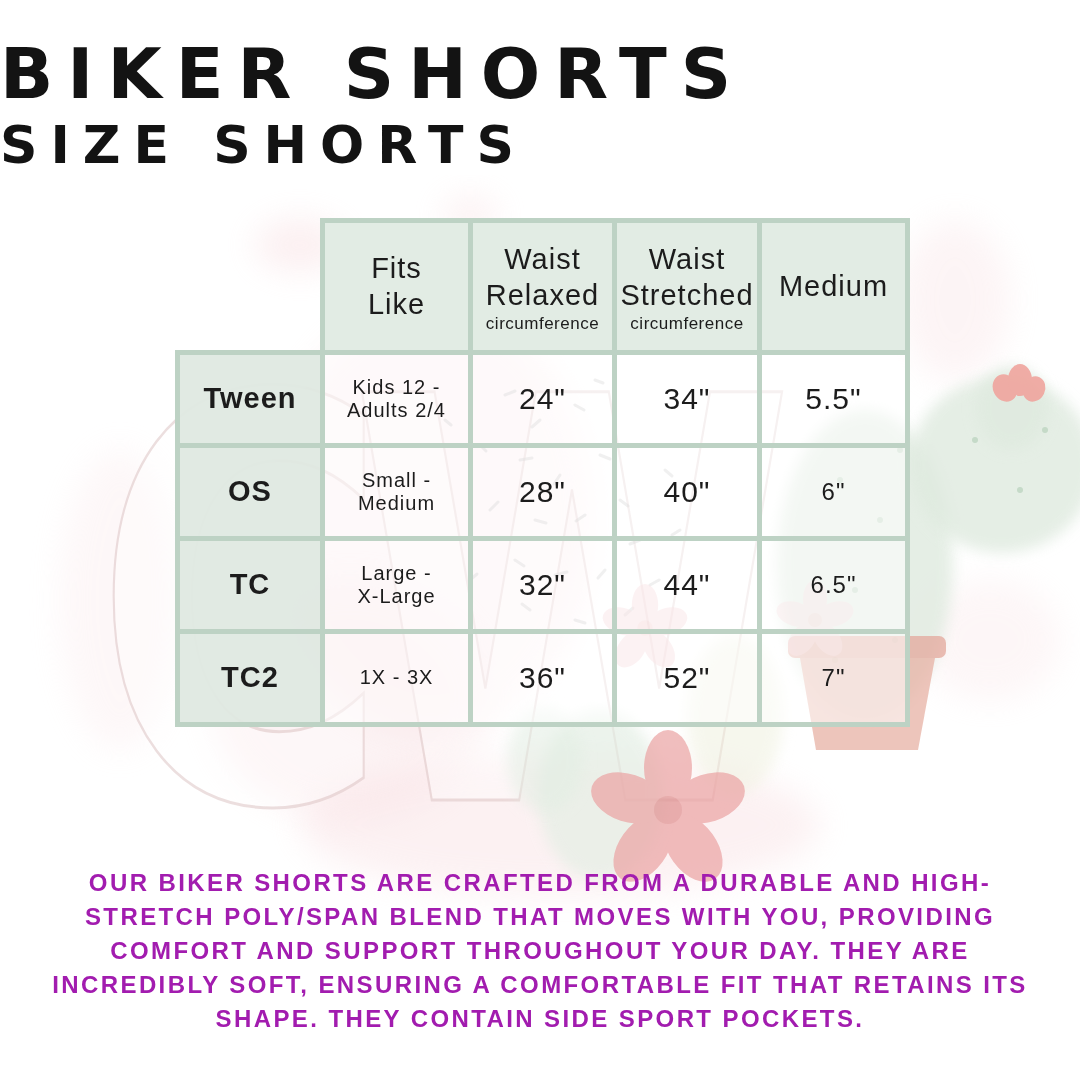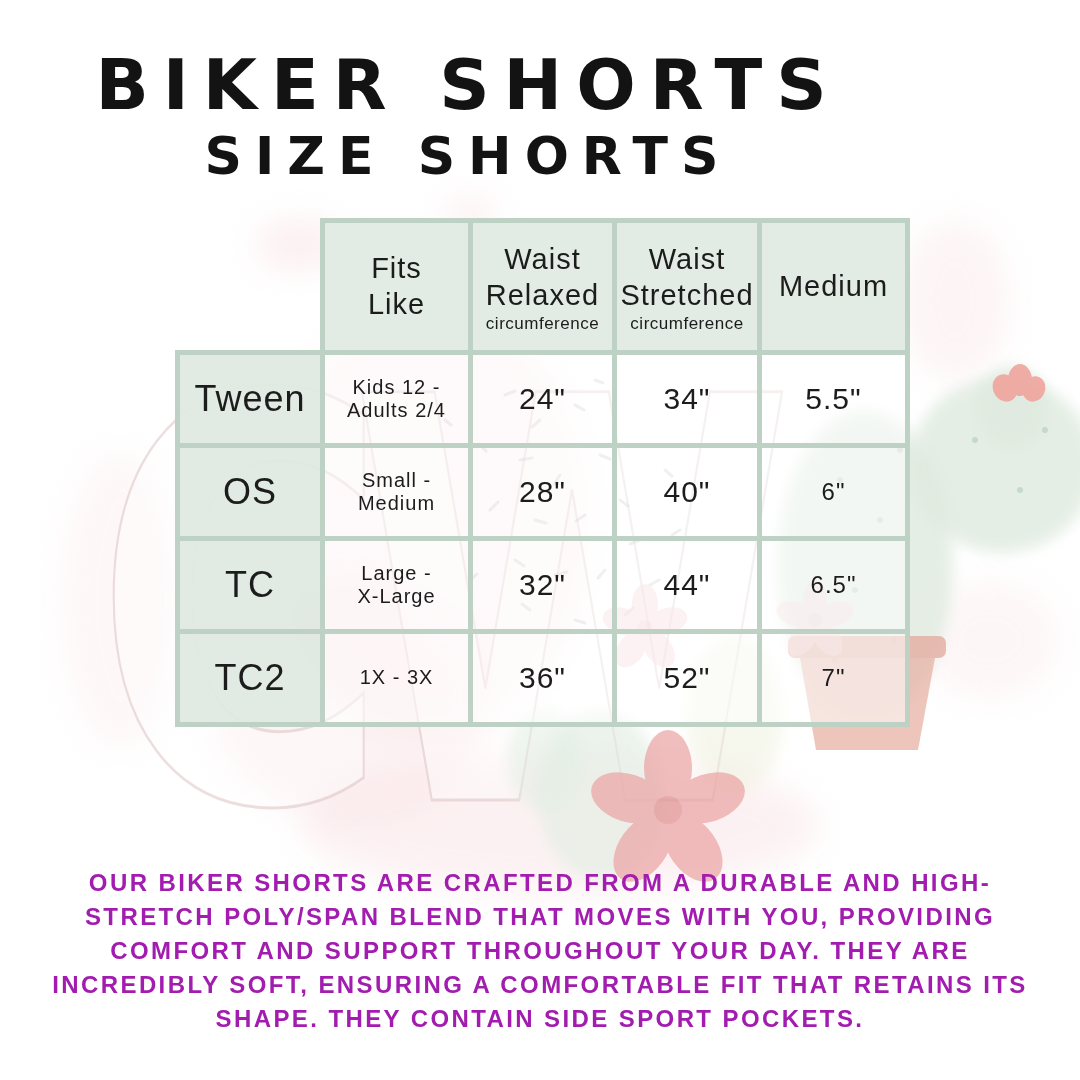--- a/index.html
+++ b/index.html
@@ -9,21 +9,21 @@
     font-family:"Liberation Sans",sans-serif;
     color:#1c1c1c;
   }
   .bg-art{
     position:absolute;inset:0;width:1080px;height:1080px;
     z-index:0;pointer-events:none;
   }
   .content{position:relative;z-index:1;}
 
   
-  .title-block{position:absolute;top:50px;left:0;width:936px;text-align:center;}
+  .title-block{position:absolute;top:39px;left:0;width:936px;}
   .title-main{
     font-family:"DejaVu Sans","Liberation Sans",sans-serif;
     font-size:70px;font-weight:800;letter-spacing:14px;
     color:#131313;line-height:1.0;margin:0;
   }
   .title-sub{
     font-family:"DejaVu Sans","Liberation Sans",sans-serif;
     font-size:52px;font-weight:800;letter-spacing:13px;
     color:#131313;line-height:1.0;margin:10px 0 0 0;
   }
@@ -39,21 +39,21 @@
   .size-table col.c4{width:145px;}
   .size-table col.c5{width:148px;}
   .size-table th,.size-table td{
     border:5px solid #bdd2c4;
     text-align:center;vertical-align:middle;
     font-weight:400;padding:0 4px;
     white-space:pre-line;
   }
   .size-table thead th{height:88px;background:rgba(224,235,227,0.95);}
   .size-table tbody tr{height:93px;}
-  .size-table tbody th{background:rgba(223,233,226,0.95);font-size:36px;letter-spacing:1px;font-weight:400;}
+  .size-table tbody th{background:rgba(223,233,226,0.95);font-size:29px;letter-spacing:1px;font-weight:700;}
   .size-table tbody td{background:rgba(255,255,255,0.55);font-size:30px;letter-spacing:1px;}
   .size-table td.fits{font-size:20px;}
   .size-table tbody tr:not(:first-child) td.inseam{font-size:24px;}
   .size-table th.corner{border:none;background:transparent;}
   .hwrap{display:flex;flex-direction:column;align-items:center;justify-content:center;gap:1px;}
   .hlabel{font-size:29px;letter-spacing:1px;line-height:1.25;}
   .hsub{font-size:17px;letter-spacing:0.5px;line-height:1;}
   .hsub:empty{display:none;}
 
   

